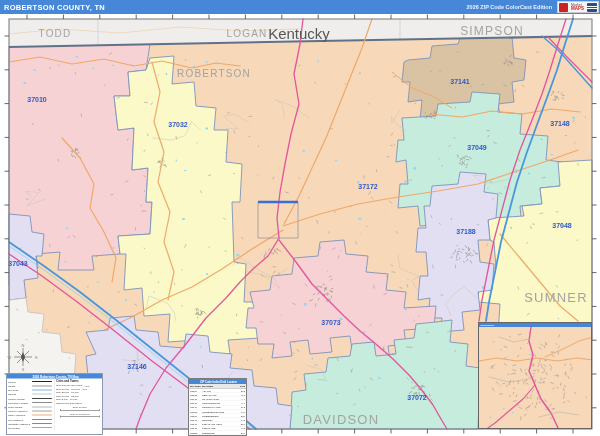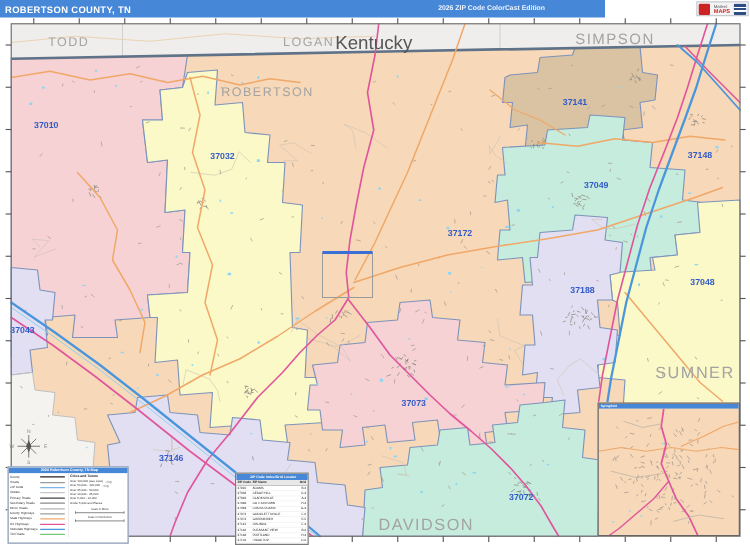--- a/index.html
+++ b/index.html
@@ -1,19 +1,19 @@
 <!DOCTYPE html>
 <html style="--header-blue: #4687d7; --border: #7d93bb; --state-line: #5f7287; --frame: #777777;"><head>
 <meta charset="utf-8">
 <style>
   html,body{margin:0;padding:0;}
   body{width:600px;height:436px;position:relative;background:#ffffff;overflow:hidden;
        font-family:"Liberation Sans", sans-serif;}
   
-  .header{position:absolute;left:0;top:0;width:484px;height:14px;background:var(--header-blue,#4687d7);
+  .header{position:absolute;left:0;top:0;width:600px;height:14px;background:var(--header-blue,#4687d7);
           display:flex;align-items:center;}
   .header-title{color:#fff;font-size:7.5px;font-weight:bold;letter-spacing:.3px;margin-left:4px;flex:0 0 auto;}
   .header-spacer{flex:1 1 auto;}
   .header-edition{color:#eaf2ff;font-size:5.5px;font-weight:bold;margin-right:48px;}
   .logo{position:absolute;right:1px;top:1px;width:42px;height:12px;background:#f4f4f4;border:0.5px solid #caccd2;
         display:flex;align-items:center;justify-content:space-between;padding:0 1px;box-sizing:border-box;}
   .logo-mark{width:9px;height:9px;background:#c e;background:#cc2222;border-radius:1px;}
   .logo-text{display:flex;flex-direction:column;line-height:4px;}
   .logo-line1{font-size:3.5px;color:#555;}
   .logo-line2{font-size:4.5px;font-weight:bold;color:#cc2222;}

